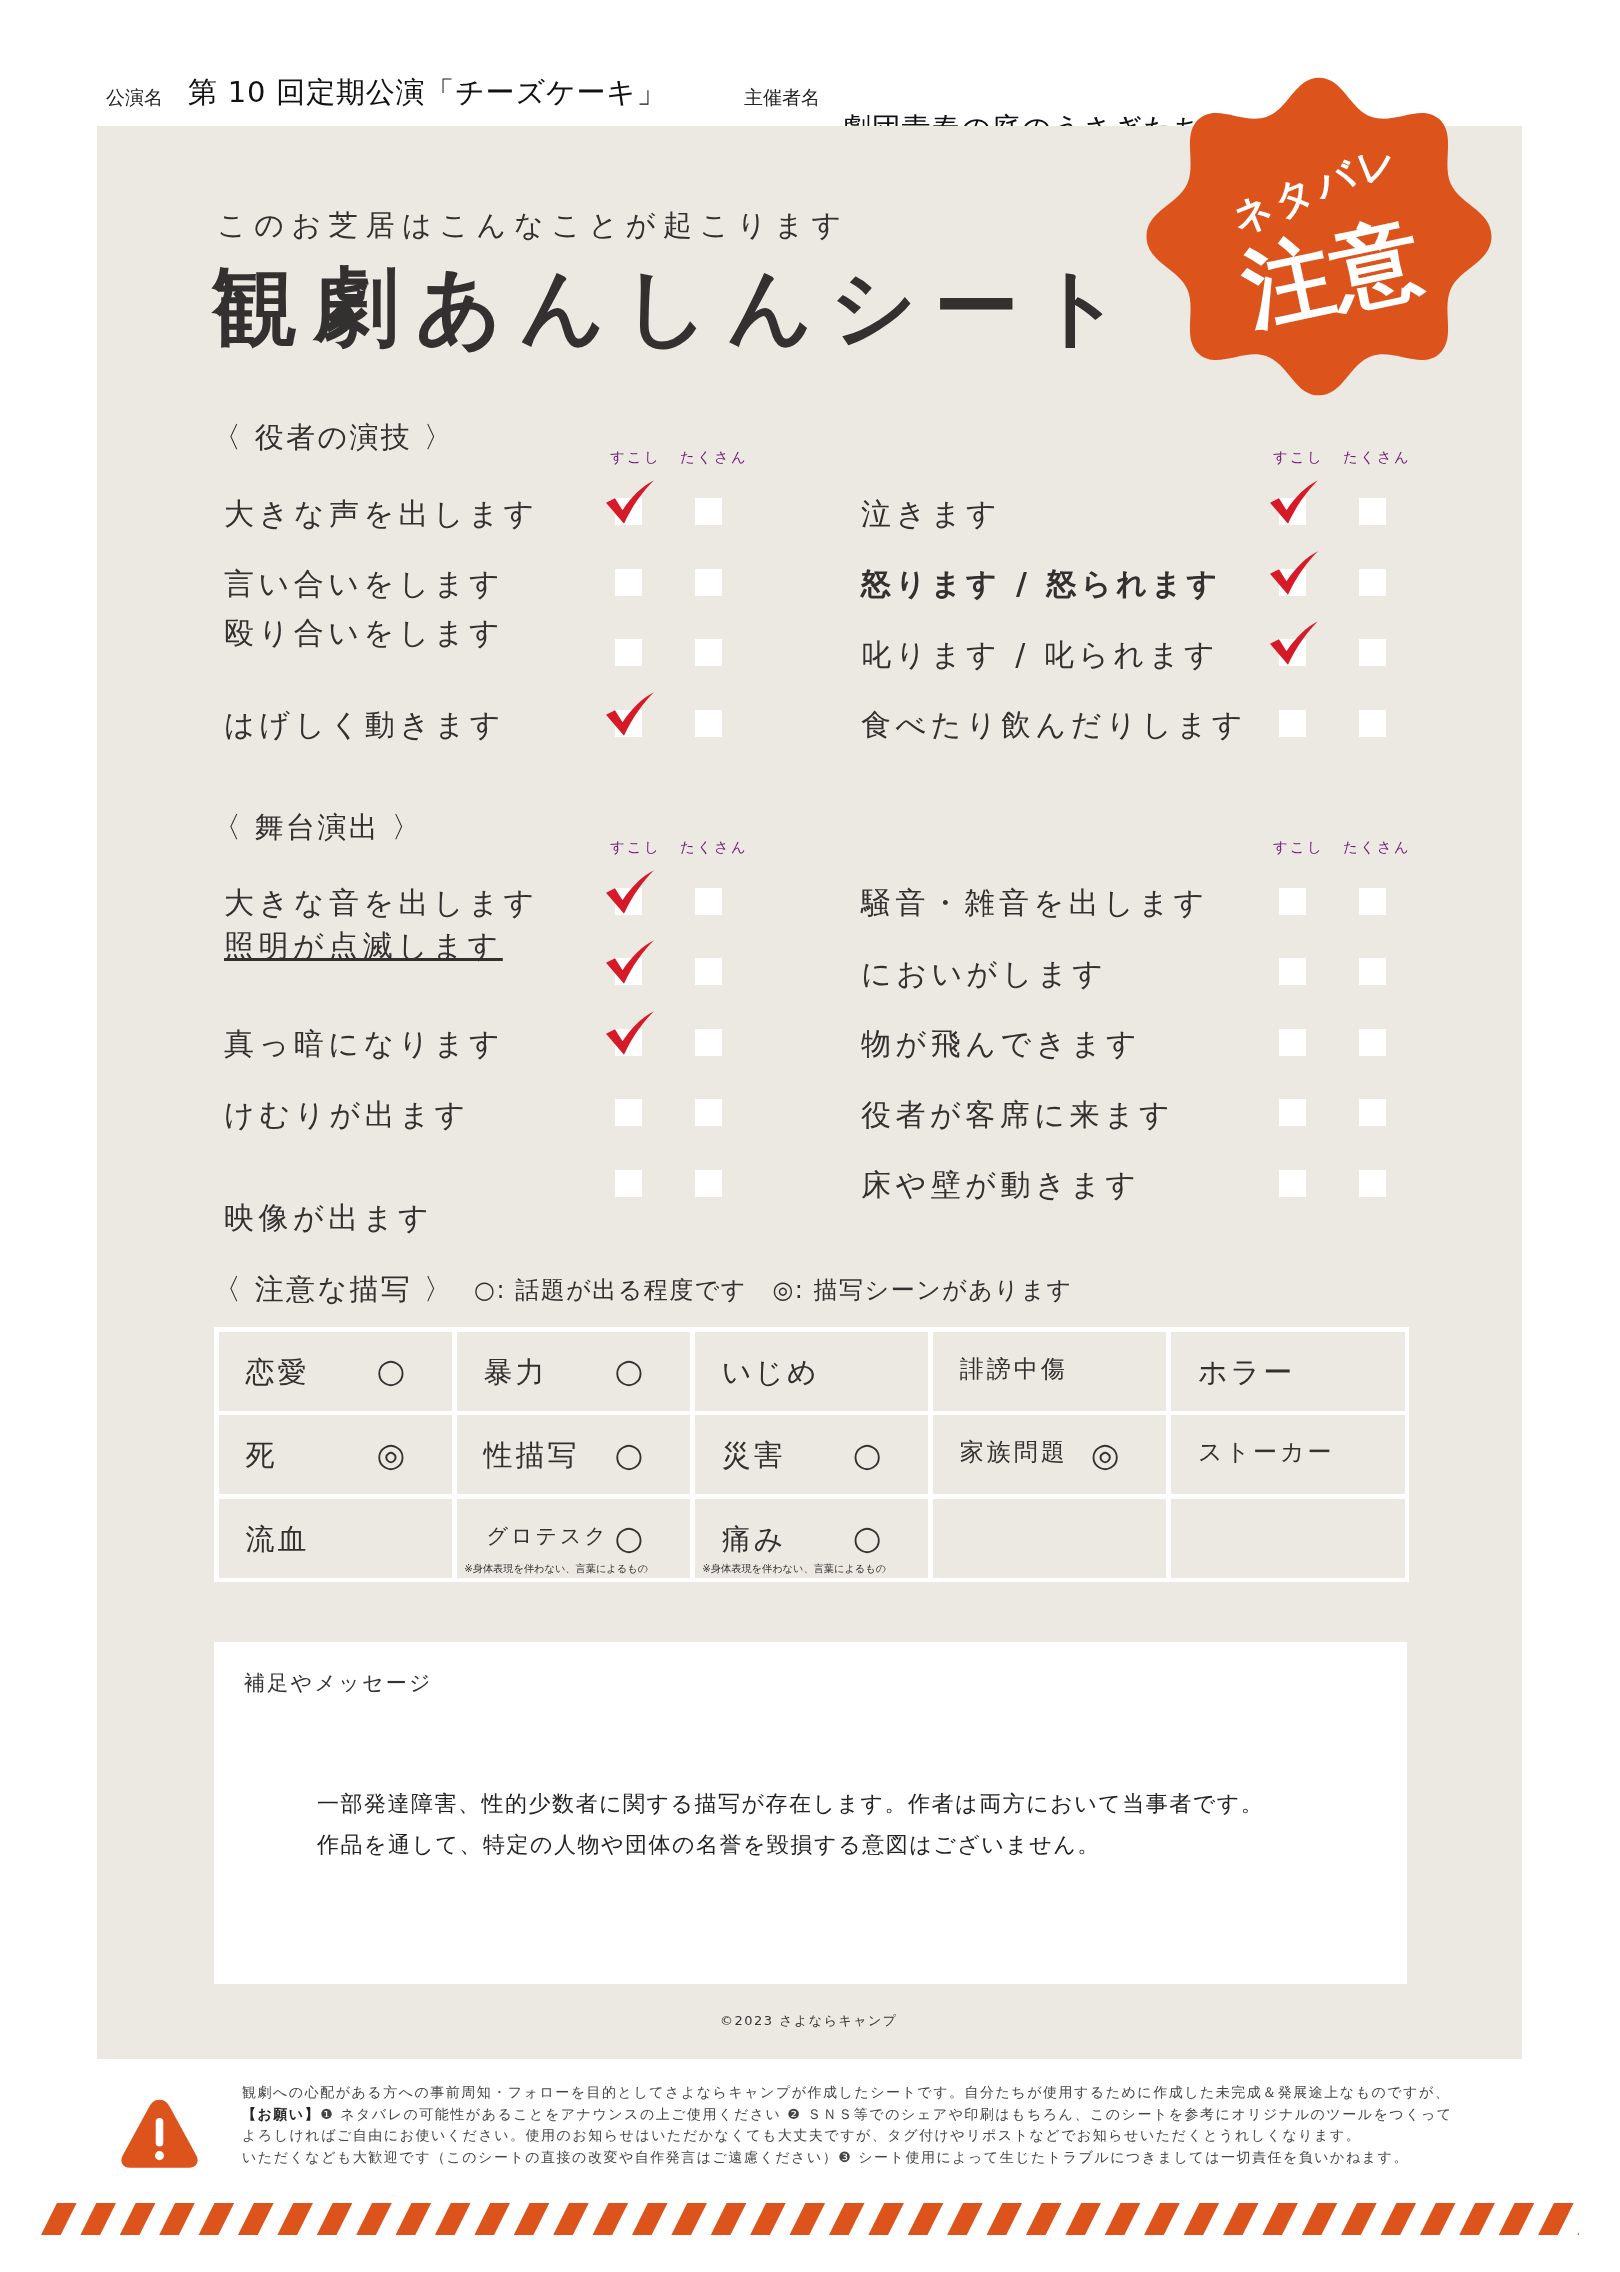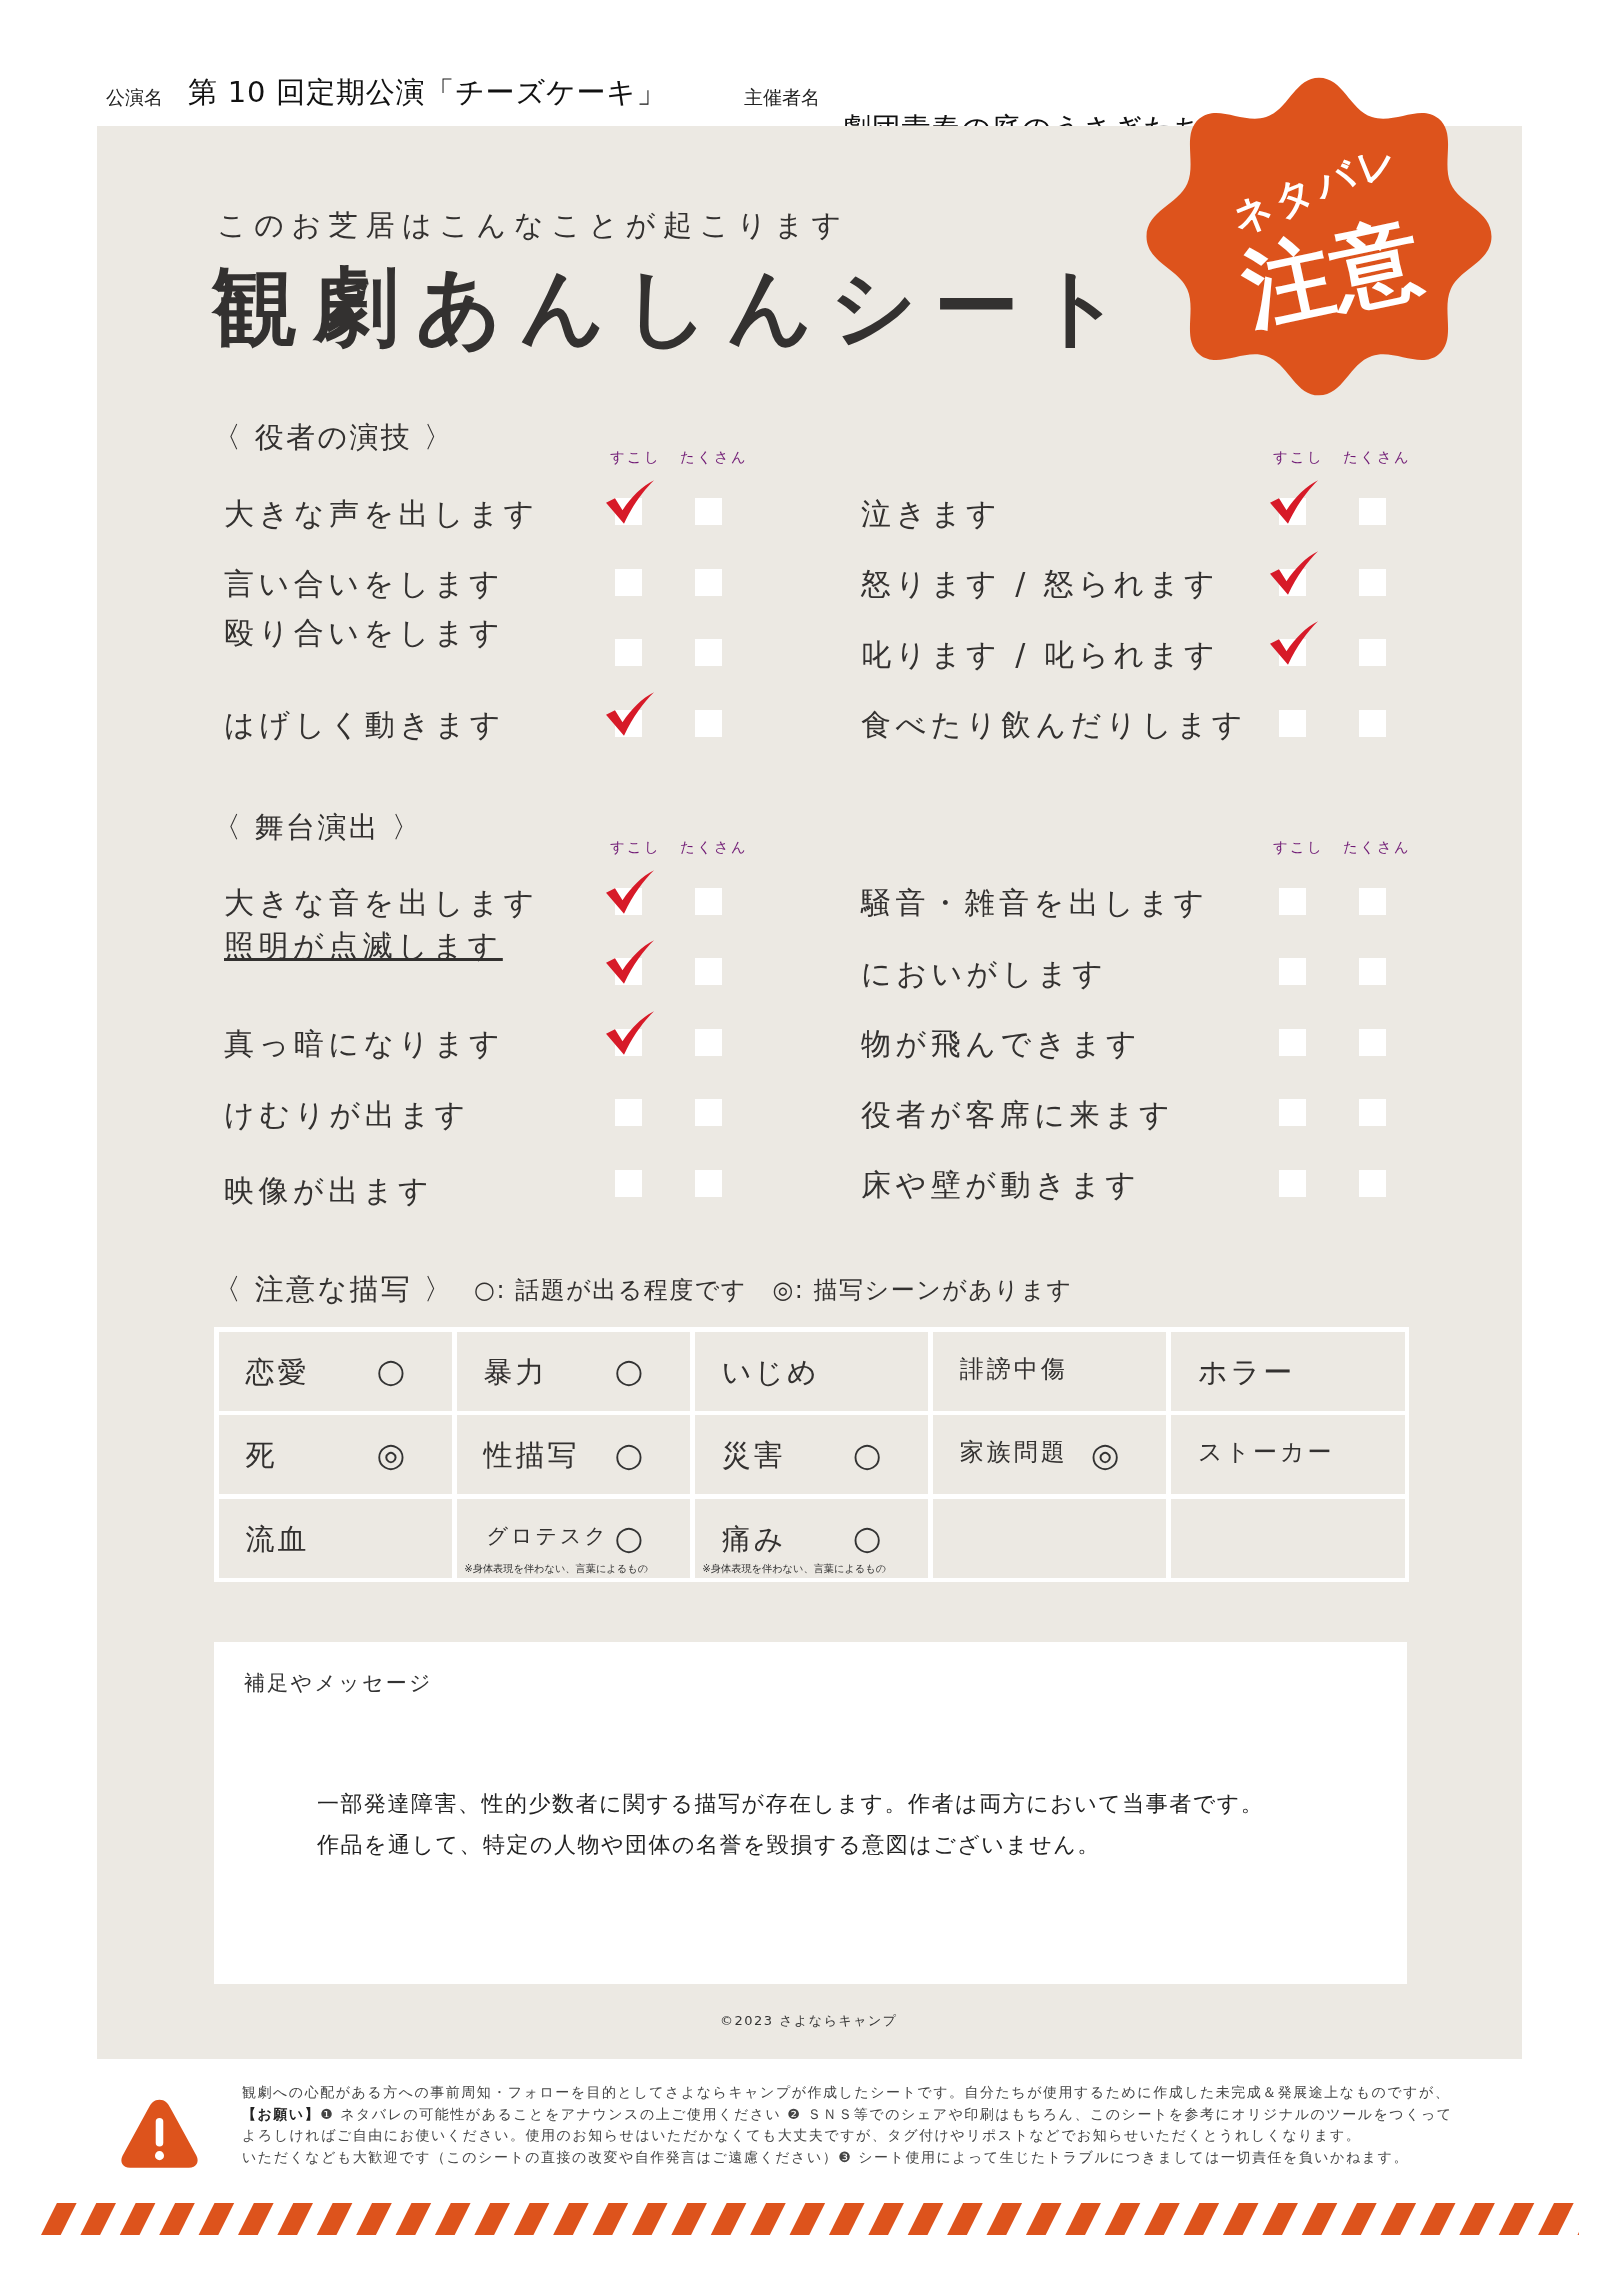--- a/index.html
+++ b/index.html
@@ -78,21 +78,21 @@
     <div class="check" style="left: 606px; top: 692px;"><svg viewBox="0 0 64 58" width="48" height="44">
         <path d="M0 30 L12 24 L22 40 C34 22 48 8 64 0 C50 14 36 32 24 58 Z" fill="#d71a28"></path>
       </svg></div>
     <div class="cb" style="left: 695px; top: 710px;"></div>
     <div class="abs item" style="left: 861px; top: 494px;">泣きます</div>
     <div class="cb" style="left: 1279px; top: 498px;"></div>
     <div class="check" style="left: 1270px; top: 480px;"><svg viewBox="0 0 64 58" width="48" height="44">
         <path d="M0 30 L12 24 L22 40 C34 22 48 8 64 0 C50 14 36 32 24 58 Z" fill="#d71a28"></path>
       </svg></div>
     <div class="cb" style="left: 1359px; top: 498px;"></div>
-    <div class="abs item" style="left: 861px; top: 564px;">怒ります / 怒られます</div>
+    <div class="abs item" style="left: 861px; top: 564px; font-weight: bold;">怒ります / 怒られます</div>
     <div class="cb" style="left: 1279px; top: 569px;"></div>
     <div class="check" style="left: 1270px; top: 551px;"><svg viewBox="0 0 64 58" width="48" height="44">
         <path d="M0 30 L12 24 L22 40 C34 22 48 8 64 0 C50 14 36 32 24 58 Z" fill="#d71a28"></path>
       </svg></div>
     <div class="cb" style="left: 1359px; top: 569px;"></div>
     <div class="abs item" style="left: 861px; top: 635px;">叱ります / 叱られます</div>
     <div class="cb" style="left: 1279px; top: 639px;"></div>
     <div class="check" style="left: 1270px; top: 621px;"><svg viewBox="0 0 64 58" width="48" height="44">
         <path d="M0 30 L12 24 L22 40 C34 22 48 8 64 0 C50 14 36 32 24 58 Z" fill="#d71a28"></path>
       </svg></div>
@@ -123,21 +123,21 @@
     <div class="cb" style="left: 695px; top: 958px;"></div>
     <div class="abs item" style="left: 224px; top: 1024px;">真っ暗になります</div>
     <div class="cb" style="left: 615px; top: 1029px;"></div>
     <div class="check" style="left: 606px; top: 1011px;"><svg viewBox="0 0 64 58" width="48" height="44">
         <path d="M0 30 L12 24 L22 40 C34 22 48 8 64 0 C50 14 36 32 24 58 Z" fill="#d71a28"></path>
       </svg></div>
     <div class="cb" style="left: 695px; top: 1029px;"></div>
     <div class="abs item" style="left: 224px; top: 1095px;">けむりが出ます</div>
     <div class="cb" style="left: 615px; top: 1099px;"></div>
     <div class="cb" style="left: 695px; top: 1099px;"></div>
-    <div class="abs item" style="left: 224px; top: 1171px;">映像が出ます</div>
+    <div class="abs item" style="left: 224px; top: 1198px;">映像が出ます</div>
     <div class="cb" style="left: 615px; top: 1170px;"></div>
     <div class="cb" style="left: 695px; top: 1170px;"></div>
     <div class="abs item" style="left: 861px; top: 883px;">騒音・雑音を出します</div>
     <div class="cb" style="left: 1279px; top: 888px;"></div>
     <div class="cb" style="left: 1359px; top: 888px;"></div>
     <div class="abs item" style="left: 861px; top: 954px;">においがします</div>
     <div class="cb" style="left: 1279px; top: 958px;"></div>
     <div class="cb" style="left: 1359px; top: 958px;"></div>
     <div class="abs item" style="left: 861px; top: 1024px;">物が飛んできます</div>
     <div class="cb" style="left: 1279px; top: 1029px;"></div>

